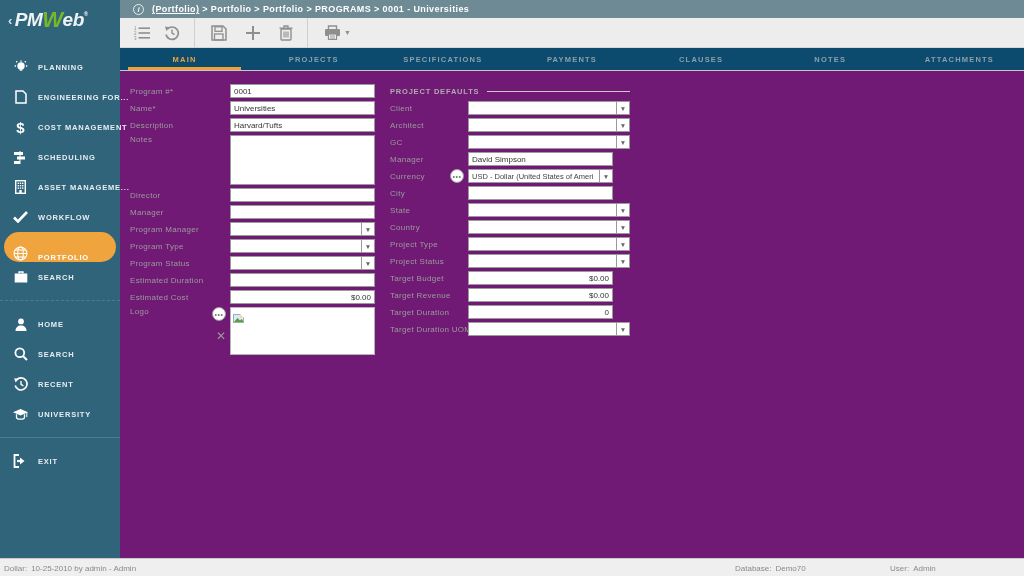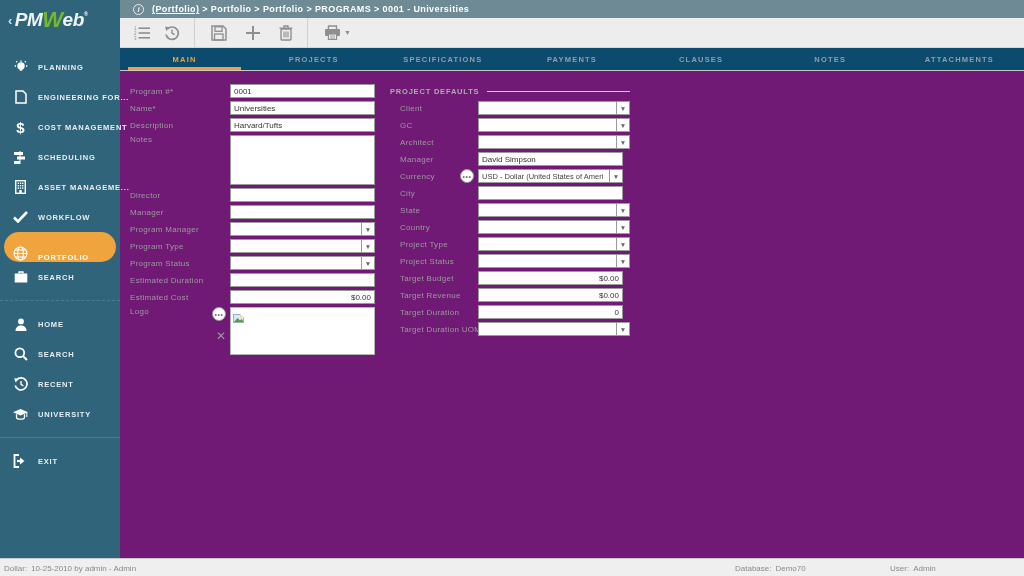--- a/index.html
+++ b/index.html
@@ -66,21 +66,21 @@
   #content { position:absolute; left:120px; top:71px; width:904px; height:487px;
     background:#701a75; }
   #form { position:absolute; left:10px; top:13px; display:flex; }
   .fcol { width:245px; }
   .fcol.right { margin-left:15px; width:240px; }
   .frow { display:flex; align-items:center; height:14px; margin-bottom:3px; }
   .frow.tall { height:50px; align-items:flex-start; }
   .frow.logo-row { height:48px; align-items:flex-start; }
   .flabel { width:100px; flex:0 0 100px; font-size:8px; color:#9b9b9b;
     letter-spacing:0.3px; white-space:nowrap; }
-  .fcol.right .flabel { width:78px; flex:0 0 78px;margin-left:10px; }
+  .fcol.right .flabel { width:78px; flex:0 0 78px; }
   .finput { width:145px; height:14px; border:1px solid #9a9a9a; background:#fff;
     font-size:8px; color:#333; padding:0 3px; font-family:"Liberation Sans",sans-serif; }
   .finput.money { text-align:right; }
   .ftextarea { width:145px; height:50px; border:1px solid #9a9a9a; background:#fff;
     resize:none; font-size:8px; font-family:"Liberation Sans",sans-serif; }
   .fselect { width:165px; height:14px; border:1px solid #9a9a9a; background:#fff;
     display:flex; align-items:stretch; cursor:pointer; }
   .fselect .val { flex:1; font-size:7.5px; color:#444; padding:2px 3px;
     white-space:nowrap; overflow:hidden; }
   .fselect .dd { width:13px; border-left:1px solid #9a9a9a; display:flex;
@@ -428,28 +428,28 @@
           <span class="section-line"></span>
         </div>
         <div class="frow">
           <span class="flabel">Client</span>
           <div class="fselect">
             <span class="val"></span>
             <span class="dd">▼</span>
           </div>
         </div>
         <div class="frow">
+          <span class="flabel">Architect</span>
+          <div class="fselect">
+            <span class="val"></span>
+            <span class="dd">▼</span>
+          </div>
+        </div>
+        <div class="frow">
           <span class="flabel">GC</span>
-          <div class="fselect">
-            <span class="val"></span>
-            <span class="dd">▼</span>
-          </div>
-        </div>
-        <div class="frow">
-          <span class="flabel">Architect</span>
           <div class="fselect">
             <span class="val"></span>
             <span class="dd">▼</span>
           </div>
         </div>
         <div class="frow">
           <span class="flabel">Manager</span>
           <input class="finput" value="David Simpson" style="">
         </div>
         <div class="frow">

